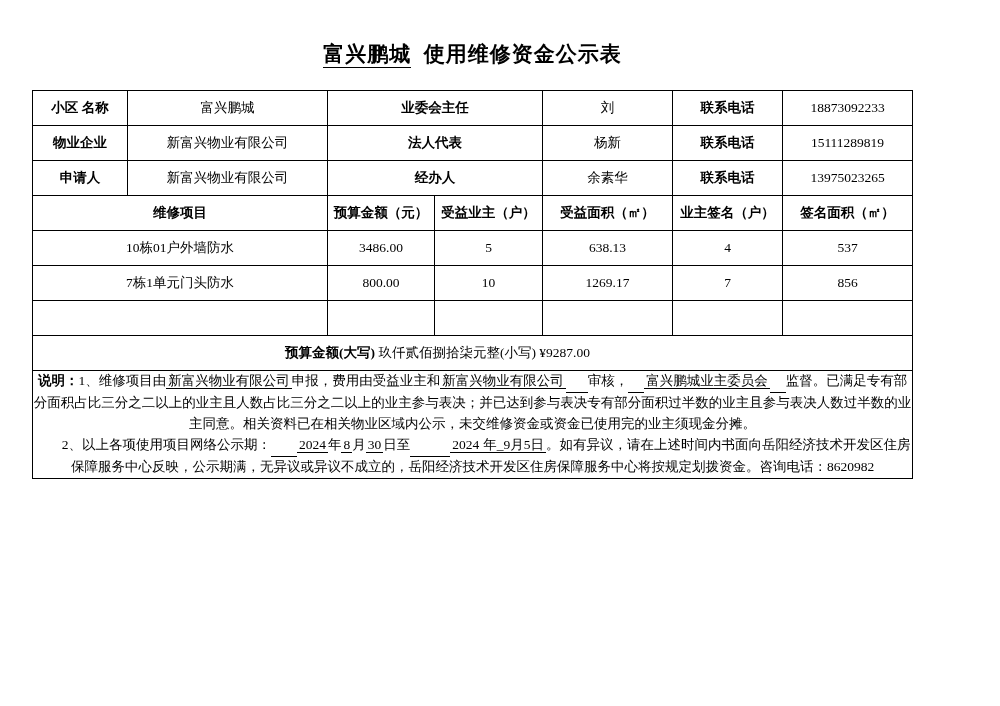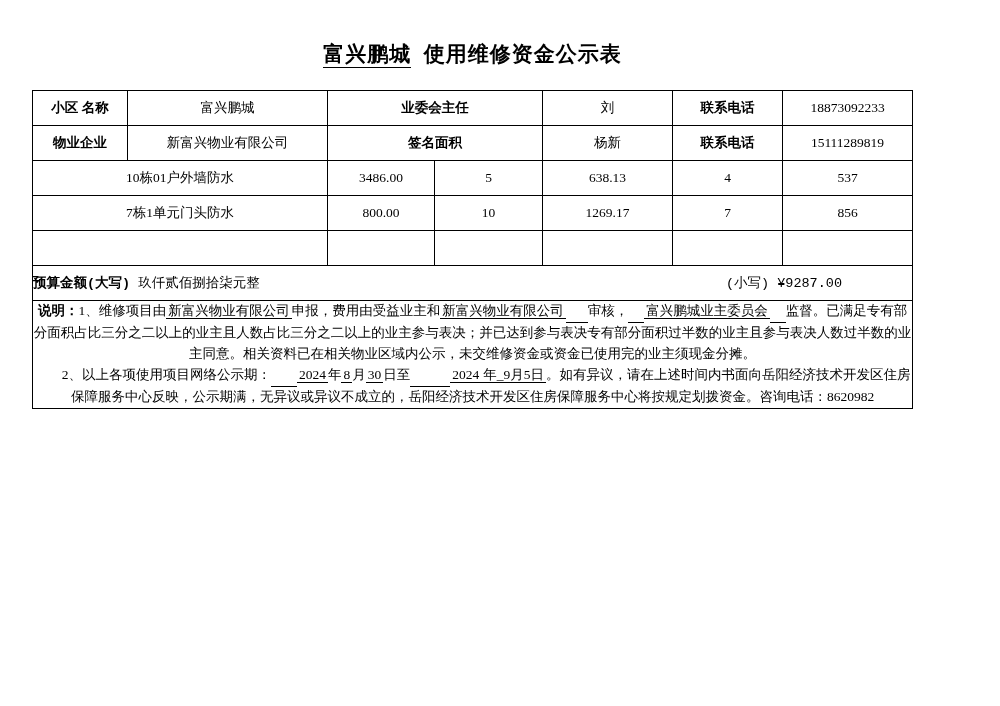--- a/index.html
+++ b/index.html
@@ -57,23 +57,22 @@
   .money-row td {
     height: 30px;
     text-align: left;
     padding-left: 8px;
     font-size: 13.5px;
   }
   .money-label { font-weight: bold; }
   .money-inline {
     display: flex;
     align-items: center;
-    justify-content: space-between;
+    justify-content: center;
     width: 100%;
-    font-family: Liberation Mono, monospace;
   }
   .money-inline .right { padding-right: 70px; }
   .note-cell {
     text-align: left;
     vertical-align: top;
     padding: 6px 10px 8px 10px;
     line-height: 1.55;
     font-size: 13px;
     height: auto;
     margin-left: 16px;
@@ -109,27 +108,43 @@
         <td>富兴鹏城</td>
         <td class="hdr" colspan="2">业委会主任</td>
         <td>刘</td>
         <td class="hdr">联系电话</td>
         <td>18873092233</td>
       </tr>
 
       <tr>
         <td class="hdr">物业企业</td>
         <td>新富兴物业有限公司</td>
-        <td class="hdr" colspan="2">签名面积</td>
+        <td class="hdr" colspan="2">法人代表</td>
         <td>杨新</td>
         <td class="hdr">联系电话</td>
         <td>15111289819</td>
       </tr>
 
+      <tr>
+        <td class="hdr">申请人</td>
+        <td>新富兴物业有限公司</td>
+        <td class="hdr" colspan="2">经办人</td>
+        <td>余素华</td>
+        <td class="hdr">联系电话</td>
+        <td>13975023265</td>
+      </tr>
 
+      <tr class="row-tall">
+        <td class="hdr" colspan="2">维修项目</td>
+        <td class="hdr">预算金额（元）</td>
+        <td class="hdr">受益业主（户）</td>
+        <td class="hdr">受益面积（㎡）</td>
+        <td class="hdr">业主签名（户）</td>
+        <td class="hdr">签名面积（㎡）</td>
+      </tr>
 
       <tr class="row-tall">
         <td colspan="2">10栋01户外墙防水</td>
         <td class="num-right">3486.00</td>
         <td>5</td>
         <td>638.13</td>
         <td>4</td>
         <td>537</td>
       </tr>
       <tr class="row-tall">

